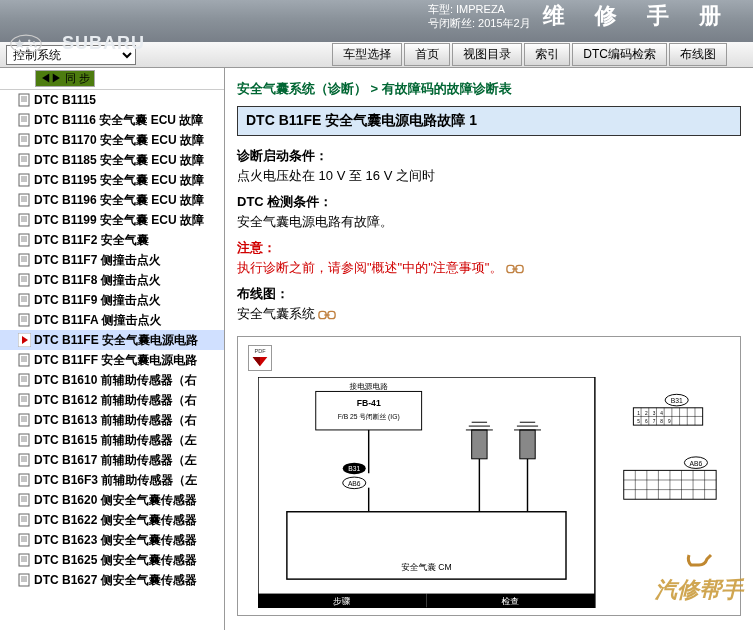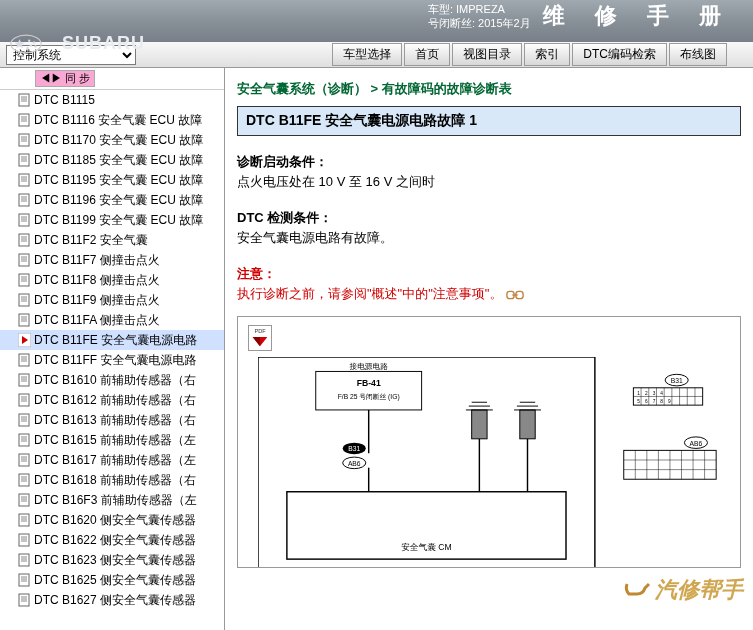--- a/index.html
+++ b/index.html
@@ -11,39 +11,39 @@
 .header-right { position: absolute; right: 20px; top: 1px; display: flex; align-items: center; gap: 12px; }
 .model-info { font-size: 11px; line-height: 14px; }
 .manual-title { font-size: 22px; font-weight: bold; letter-spacing: 12px; color: #fff; }
 .toolbar { background: linear-gradient(to bottom, #f8f8f8, #e0e0e0); height: 26px; border-bottom: 1px solid #999; display: flex; align-items: center; padding: 0 6px; gap: 4px; }
 .dropdown { border: 1px solid #7a7a7a; background: #fff; font-size: 12px; padding: 1px 2px; width: 130px; height: 20px; }
 .nav-buttons { display: flex; gap: 2px; margin-left: auto; margin-right: 20px; }
 .nav-btn { background: linear-gradient(to bottom, #fefefe, #d8d8d8); border: 1px solid #9a9a9a; padding: 2px 10px; font-size: 12px; cursor: pointer; }
 .main-area { display: flex; height: calc(630px - 68px); }
 .sidebar { width: 225px; border-right: 1px solid #999; overflow: hidden; background: #fff; position: relative; }
 .sidebar-controls { padding: 2px 35px; font-size: 11px; border-bottom: 1px solid #ccc; }
-.sync-btn { border: 1px solid #aaa; padding: 0 4px; background: #f9a8d4; cursor: pointer; display: inline-block; }
+.sync-btn { border: 1px solid #aaa; padding: 0 4px; background: #4d7c0f; cursor: pointer; display: inline-block; }
 .tree { overflow: hidden; height: calc(100% - 20px); }
-.tree-item { display: flex; align-items: center; padding: 1px 4px 1px 18px; white-space: nowrap; cursor: pointer; line-height: 18px; }
+.tree-item { display: flex; align-items: center; padding: 1px 4px 1px 18px; white-space: nowrap; cursor: pointer; line-height: 18px; font-weight: bold; }
 .tree-item.selected { background: #d0e0ff; align-items: center; }
 .doc-icon { width: 13px; height: 14px; margin-right: 3px; flex-shrink: 0; }
 .play-icon { width: 13px; height: 14px; margin-right: 3px; flex-shrink: 0; }
 .content { flex: 1; overflow: hidden; padding: 8px 12px; position: relative; }
 .breadcrumb { color: #006633; font-size: 13px; font-weight: bold; padding: 4px 0 8px; }
 .dtc-title-box { border: 1px solid #333; background: #d8e8f8; padding: 5px 8px; font-size: 14px; font-weight: bold; margin-bottom: 10px; }
-.section { margin-bottom: 6px; line-height: 20px; margin-top: 16px; }
+.section { margin-bottom: 6px; line-height: 20px; }
 .section-label { font-weight: bold; font-size: 13px; }
 .section-text { font-size: 13px; }
 .caution-label { font-weight: bold; color: #d00000; font-size: 13px; }
 .caution-text { color: #d00000; font-size: 13px; }
 .link-icon { display: inline-block; width: 18px; height: 12px; vertical-align: middle; }
-.diagram-area { margin-top: 12px; border: 1px solid #999; padding: 8px; position: relative; height: 252px; overflow: hidden; background: #fff; }
+.diagram-area { margin-top: 12px; border: 1px solid #999; padding: 8px; position: relative; height: 280px; overflow: hidden; background: #fff; }
 .pdf-icon { position: absolute; top: 8px; left: 10px; width: 24px; height: 26px; border: 1px solid #999; }
 .circuit-diagram { position: absolute; top: 40px; left: 20px; right: 20px; bottom: 0; }
-.watermark { position: absolute; bottom: 25px; right: 10px; font-size: 22px; font-weight: bold; color: rgba(200,150,50,0.85); font-style: italic; z-index: 100; display: flex; align-items: center; gap: 4px; }
+.watermark { position: absolute; bottom: 25px; right: 10px; font-size: 22px; font-weight: bold; color: rgba(200,150,50,0.85); font-style: italic; z-index: 100; display: flex; align-items: center; gap: 4px; flex-direction: column; }
 .watermark-icon { width: 28px; height: 20px; }
 </style>
 </head>
 <body>
 
 <div class="header">
   <div class="logo-area">
     <svg class="subaru-stars" viewBox="0 0 40 24">
       <ellipse cx="20" cy="12" rx="19" ry="11" fill="none" stroke="#ccc" stroke-width="1.5"></ellipse>
       <g fill="#d8dce0">
@@ -255,29 +255,20 @@
           </svg>
           <span>DTC B1617 前辅助传感器（左</span>
         </div>
         <div class="tree-item">
           <svg class="doc-icon" viewBox="0 0 13 14">
             <rect x="1" y="1" width="10" height="12" fill="#fff" stroke="#666"></rect>
             <line x1="3" y1="4" x2="9" y2="4" stroke="#888"></line>
             <line x1="3" y1="6" x2="9" y2="6" stroke="#888"></line>
             <line x1="3" y1="8" x2="9" y2="8" stroke="#888"></line>
           </svg>
-          <span>DTC B1618 前辅助传感器（右</span>
-        </div>
-        <div class="tree-item">
-          <svg class="doc-icon" viewBox="0 0 13 14">
-            <rect x="1" y="1" width="10" height="12" fill="#fff" stroke="#666"></rect>
-            <line x1="3" y1="4" x2="9" y2="4" stroke="#888"></line>
-            <line x1="3" y1="6" x2="9" y2="6" stroke="#888"></line>
-            <line x1="3" y1="8" x2="9" y2="8" stroke="#888"></line>
-          </svg>
           <span>DTC B16F3 前辅助传感器（左</span>
         </div>
         <div class="tree-item">
           <svg class="doc-icon" viewBox="0 0 13 14">
             <rect x="1" y="1" width="10" height="12" fill="#fff" stroke="#666"></rect>
             <line x1="3" y1="4" x2="9" y2="4" stroke="#888"></line>
             <line x1="3" y1="6" x2="9" y2="6" stroke="#888"></line>
             <line x1="3" y1="8" x2="9" y2="8" stroke="#888"></line>
           </svg>
           <span>DTC B1620 侧安全气囊传感器</span>
@@ -329,20 +320,29 @@
       <span class="section-label">诊断启动条件：</span><br>
       <span class="section-text">点火电压处在 10 V 至 16 V 之间时</span>
     </div>
     <div class="section">
       <span class="section-label">DTC 检测条件：</span><br>
       <span class="section-text">安全气囊电源电路有故障。</span>
     </div>
     <div class="section">
       <span class="caution-label">注意：</span><br>
       <span class="caution-text">执行诊断之前，请参阅"概述"中的"注意事项"。</span>
+      <svg class="link-icon" viewBox="0 0 20 12">
+          <rect x="1" y="2" width="8" height="8" rx="3" fill="none" stroke="#c08040" stroke-width="1.5"></rect>
+          <rect x="11" y="2" width="8" height="8" rx="3" fill="none" stroke="#c08040" stroke-width="1.5"></rect>
+          <line x1="7" y1="6" x2="13" y2="6" stroke="#c08040" stroke-width="1.5"></line>
+        </svg>
+    </div>
+    <div class="section">
+      <span class="section-label">布线图：</span><br>
+      <span class="section-text">安全气囊系统</span>
       <svg class="link-icon" viewBox="0 0 20 12">
           <rect x="1" y="2" width="8" height="8" rx="3" fill="none" stroke="#c08040" stroke-width="1.5"></rect>
           <rect x="11" y="2" width="8" height="8" rx="3" fill="none" stroke="#c08040" stroke-width="1.5"></rect>
           <line x1="7" y1="6" x2="13" y2="6" stroke="#c08040" stroke-width="1.5"></line>
         </svg>
     </div>
 
     <div class="diagram-area">
       <svg class="pdf-icon" viewBox="0 0 24 26">
         <rect x="0" y="0" width="24" height="26" fill="#fff"></rect>

